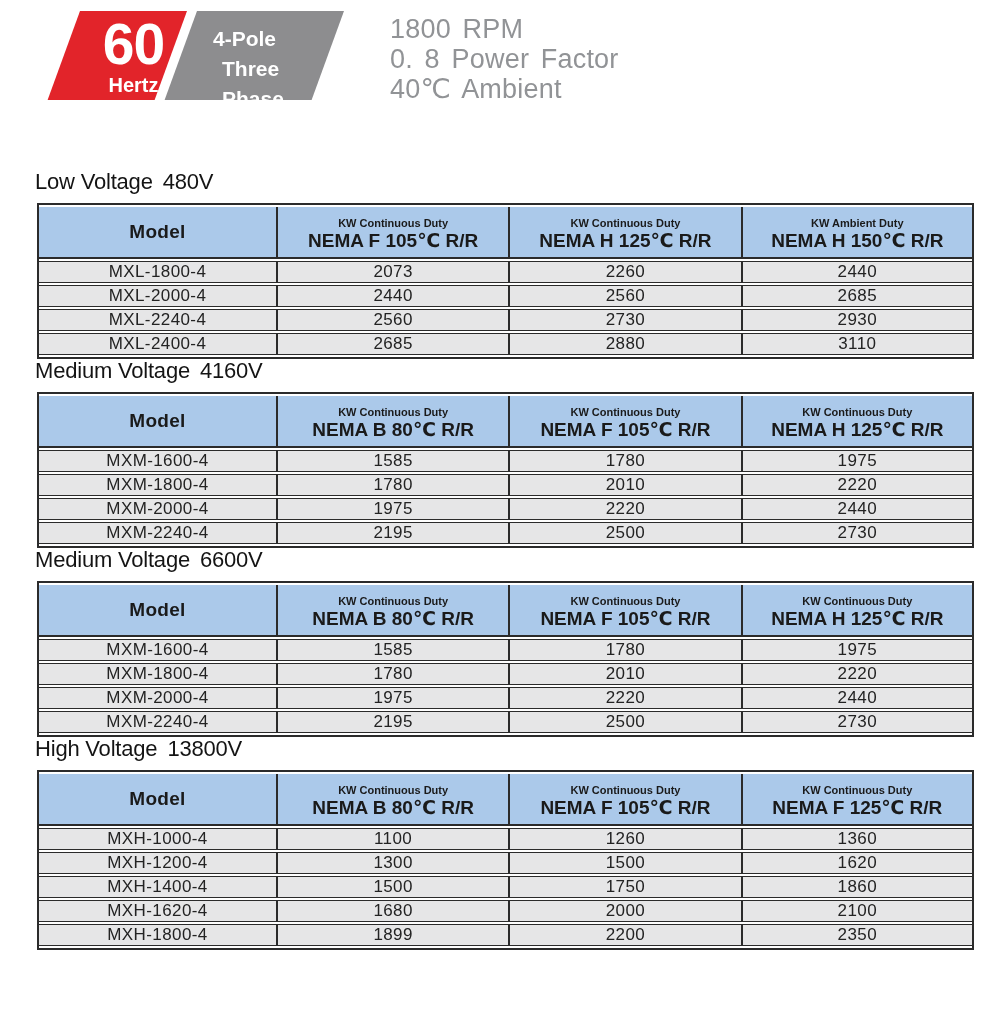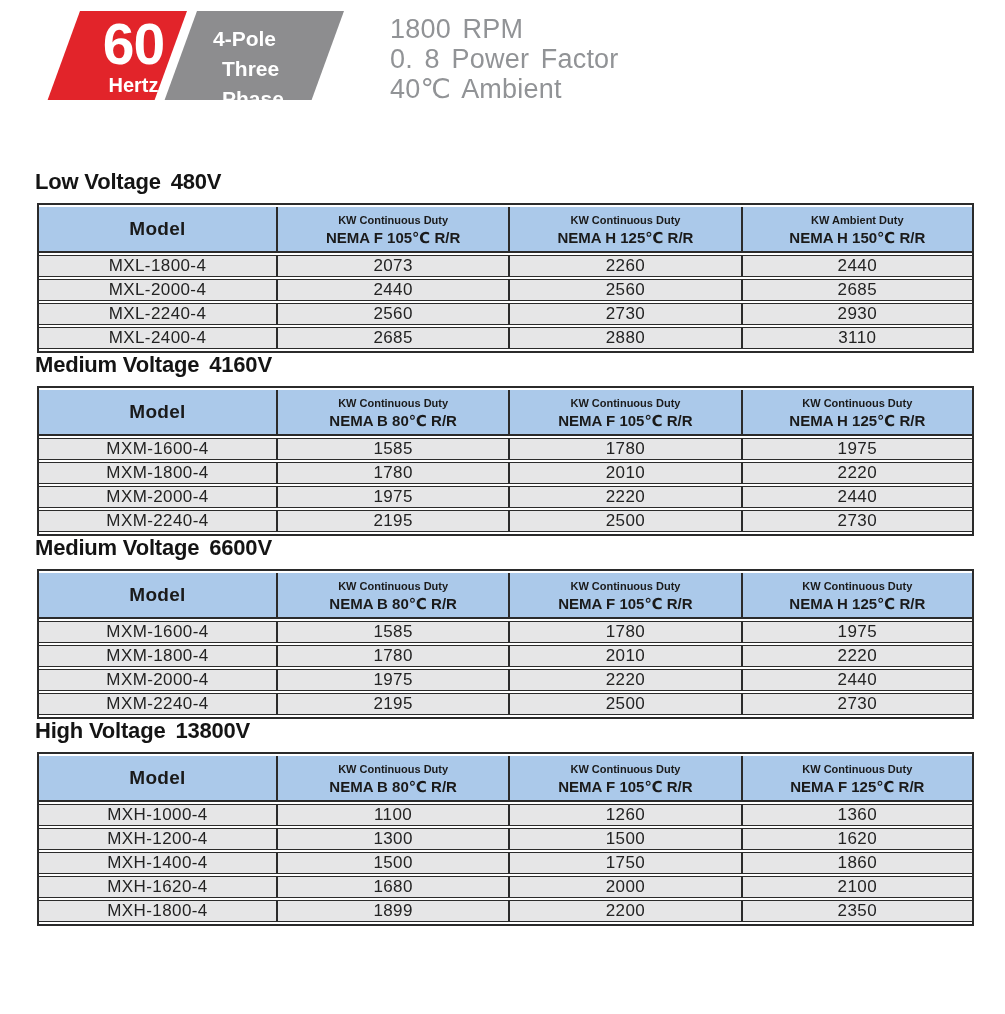--- a/index.html
+++ b/index.html
@@ -27,35 +27,35 @@
   .freq-wrap{display:flex;flex-direction:column;align-items:center;height:100%;}
   .freq-num{color:#fff;font-weight:700;font-size:57px;line-height:60px;margin-top:3px;letter-spacing:-1px;}
   .freq-unit{color:#fff;font-weight:700;font-size:20px;line-height:22px;margin-top:0;}
   .pole-wrap{padding:13px 0 0 16px;color:#fff;font-weight:700;font-size:21px;line-height:30px;}
   .pole-wrap .line2{padding-left:9px;}
   .specs{position:absolute;left:390px;top:14px;color:var(--spec-gray);
          font-size:27px;line-height:30px;font-weight:400;letter-spacing:0.2px;word-spacing:4px;}
   
   .section{}
   .section:first-child{padding-top:70px;}
-  .section-title{margin:0 0 9px 35px;font-size:22px;line-height:24px;font-weight:700;color:#141414;letter-spacing:-0.2px;}
+  .section-title{margin:0 0 9px 35px;font-size:22px;line-height:24px;font-weight:400;color:#141414;letter-spacing:-0.2px;}
   .t-voltage{margin-left:10px;}
   table.spec-table{
     width:937px;margin-left:37px;table-layout:fixed;
     border-collapse:separate;border-spacing:0 2px;
     border:2px solid var(--border);background:#fff;
   }
   col.c0{width:25.4%;} col.c1{width:24.9%;} col.c2{width:24.9%;} col.c3{width:24.8%;}
   th{
-    background:var(--header-blue);height:46px;vertical-align:middle;text-align:center;
+    background:var(--header-blue);height:52px;vertical-align:middle;text-align:center;
     border-bottom:2px solid var(--border);font-weight:700;color:#1a1a1a;padding:1px 2px;
   }
   th .model-h{font-size:19px;font-weight:600;letter-spacing:0.3px;}
   th .h1{font-size:11px;line-height:18px;}
-  th .h2{font-size:15px;line-height:18px;}
+  th .h2{font-size:19px;line-height:18px;}
   td{
     background:var(--row-gray);height:20px;text-align:center;vertical-align:middle;
     border-top:1.5px solid var(--border);border-bottom:1.5px solid var(--border);
     font-size:17px;letter-spacing:0.4px;color:#232323;padding:0 2px;
   }
   th:not(:first-child),td:not(:first-child){border-left:2px solid var(--border);}
 </style>
 </head>
 <body>
 

